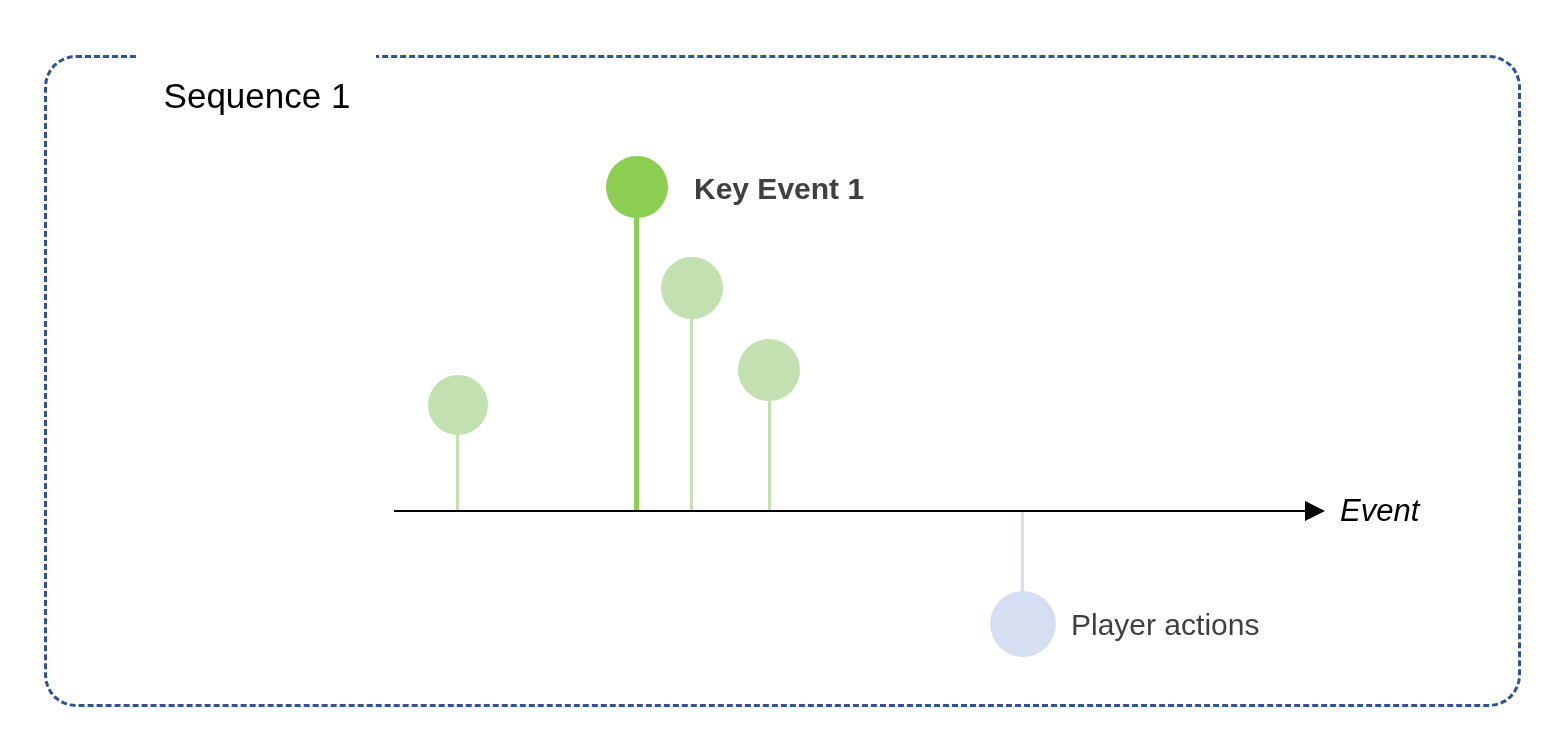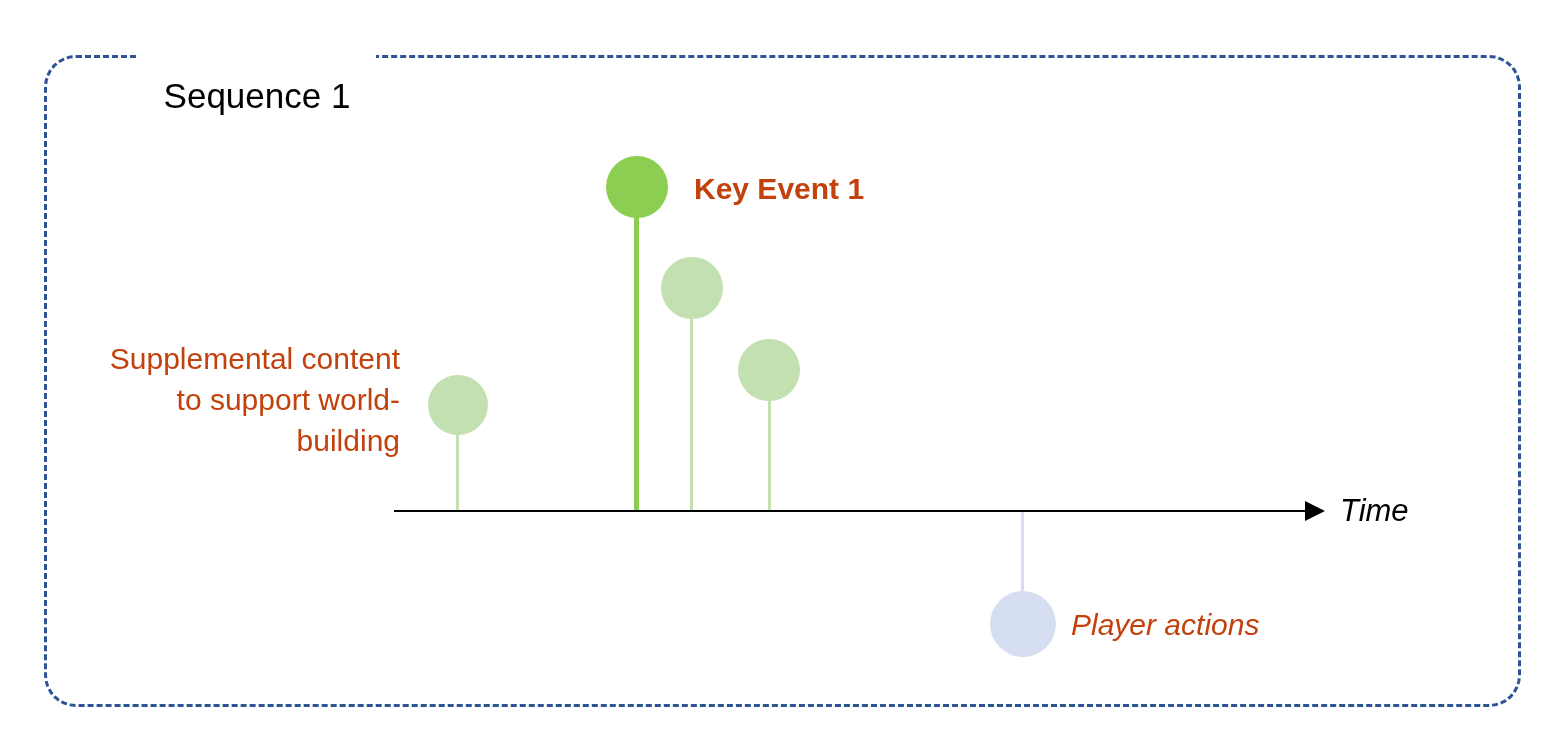--- a/index.html
+++ b/index.html
@@ -105,21 +105,21 @@
   .node.key   { background: #8CCE51; }
   .node.light { background: #C3E0B0; }
   .node.blue  { background: #D6DEF1; }
 
   
   .label {
     position: absolute;
     font-size: 30px;
     line-height: 41px;
     font-weight: 400;
-    color: #c2410c;
+    color: #404040;
     white-space: nowrap;
   }
   .label.bold {
     font-weight: bold;
   }
   .label.multiline {
     white-space: normal;
     text-align: right;
   }
 </style>
@@ -147,23 +147,22 @@
   <div class="node key" style="left:606px; top:156px; width:62px; height:62px;"></div>
 
   <div class="node light" style="left:661px; top:257px; width:62px; height:62px;"></div>
 
   <div class="node light" style="left:738px; top:339px; width:62px; height:62px;"></div>
 
   <div class="node blue" style="left:990px; top:591px; width:66px; height:66px;"></div>
 
   <div class="axis-line"></div>
   <div class="axis-arrow"></div>
-  <div class="axis-label">Time</div>
+  <div class="axis-label">Event</div>
 
-  <div class="label multiline" style="left:98px; top:338px; width:302px;">Supplemental content to support world-building</div>
 
   <div class="label bold" style="left:694px; top:168px;">Key Event 1</div>
 
 
 
-  <div class="label" style="left:1071px; top:604px;font-style:italic;">Player actions</div>
+  <div class="label" style="left:1071px; top:604px;">Player actions</div>
 
 </div>
 
 </body></html>

